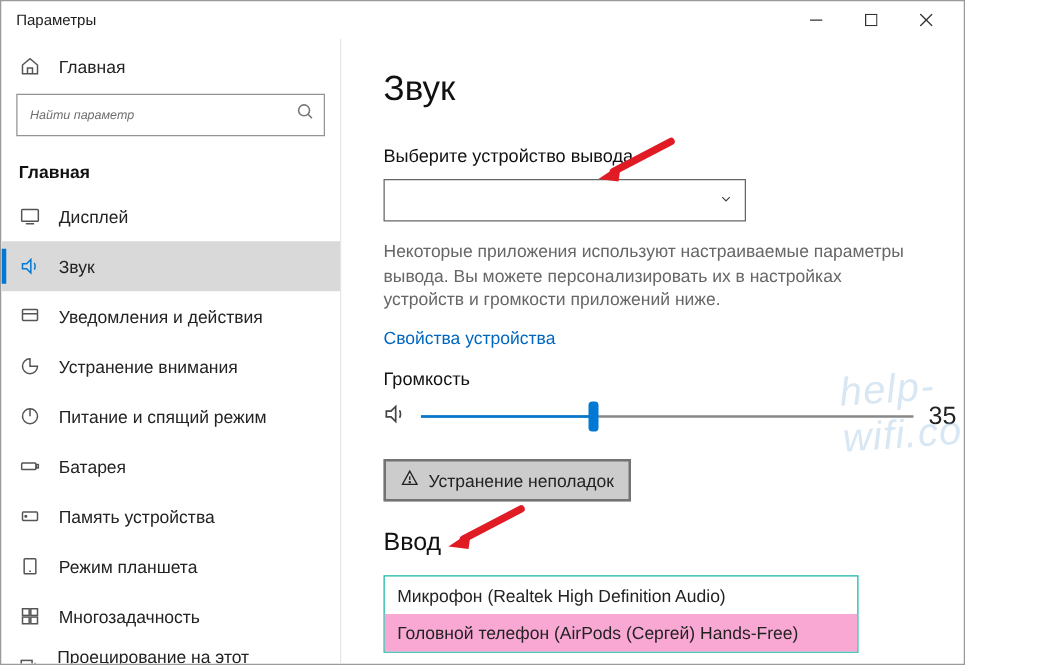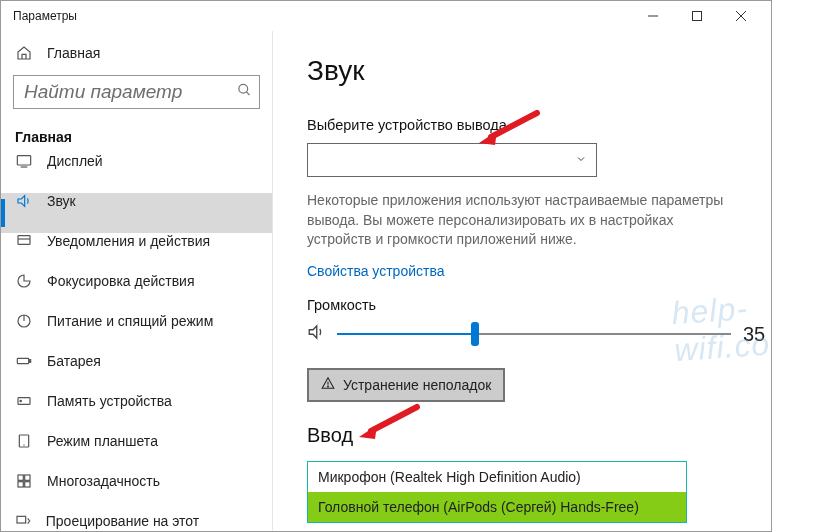--- a/index.html
+++ b/index.html
@@ -8,26 +8,26 @@
   .titlebar { height: 30px; display: flex; align-items: center; padding: 0 8px; font-size: 12px; color: #1a1a1a; }
   .titlebar-title { flex: 1; padding-left: 4px; }
   .titlebar-btn { width: 44px; height: 30px; display: flex; align-items: center; justify-content: center; color: #333; }
   .titlebar-btn svg { width: 10px; height: 10px; }
   .body { flex: 1; display: flex; overflow: hidden; }
   .sidebar { width: 272px; border-right: 1px solid #e6e6e6; display: flex; flex-direction: column; padding-top: 6px; overflow: hidden; }
   .home-row { display: flex; align-items: center; gap: 14px; padding: 8px 14px 8px 14px; font-size: 14px; color: #222; cursor: pointer; }
   .home-row .icon { width: 18px; display: flex; justify-content: center; color: #555; }
   .search-wrap { padding: 6px 12px 8px 12px; }
   .search { position: relative; }
-  .search input { width: 100%; height: 34px; border: 1px solid #949494; background: #fff; padding: 0 34px 0 10px; font-size: 19px; color: #222; font-style: italic; }
+  .search input { width: 100%; height: 34px; border: 1px solid #949494; background: #fff; padding: 0 34px 0 10px; font-size: 10px; color: #222; font-style: italic; }
   .search input::placeholder { color: #6e6e6e; font-style: italic; }
   .search .sicon { position: absolute; right: 8px; top: 50%; transform: translateY(-50%); color: #777; }
   .section-title { padding: 12px 14px 8px 14px; font-size: 14px; font-weight: 600; color: #111; }
   .nav { flex: 1; overflow-y: hidden; }
-  .nav-item { display: flex; gap: 14px; padding: 0 14px; height: 40px; font-size: 14px; color: #222; cursor: pointer; position: relative; }
+  .nav-item { display: flex; align-items: center; gap: 14px; padding: 0 14px; height: 40px; font-size: 14px; color: #222; cursor: pointer; position: relative; }
   .nav-item.active { background: #d9d9d9; }
   .nav-item.active::before { content: ""; position: absolute; left: 0; top: 6px; bottom: 6px; width: 4px; background: #0078d4; }
   .nav-item .icon { width: 18px; display: flex; justify-content: center; color: #555; }
   .nav-item.active .icon { color: #0078d4; }
   .content { flex: 1; padding: 24px 34px 0 34px; overflow-y: hidden; position: relative; }
   .h1 { font-size: 28px; font-weight: 400; color: #111; margin-bottom: 30px; }
   .label { font-size: 14.5px; color: #111; margin-bottom: 10px; }
   .dropdown { width: 290px; height: 34px; border: 1px solid #666; background: #fff; position: relative; display: flex; align-items: center; padding: 0 30px 0 10px; font-size: 14px; color: #222; cursor: pointer; margin-bottom: 14px; }
   .dropdown .chev { position: absolute; right: 9px; top: 50%; transform: translateY(-50%); color: #444; }
   .desc { font-size: 14px; color: #666; line-height: 1.4; max-width: 460px; margin-bottom: 12px; }
@@ -36,21 +36,21 @@
   .slider-row .spk { color: #444; }
   .slider-track { flex: 1; height: 2px; background: #888; position: relative; }
   .slider-fill { position: absolute; left: 0; top: 0; bottom: 0; background: #0078d4; }
   .slider-thumb { position: absolute; top: 50%; transform: translate(-50%, -50%); width: 8px; height: 24px; background: #0078d4; border-radius: 3px; }
   .slider-val { font-size: 20px; color: #222; min-width: 24px; text-align: left; }
   .btn { display: inline-flex; align-items: center; gap: 8px; height: 34px; padding: 0 12px; border: 2px solid #737373; background: #ccc; font-size: 14px; color: #222; cursor: pointer; margin-bottom: 22px; }
   .btn .warn { font-weight: 400; }
   .h2 { font-size: 20px; font-weight: 400; color: #111; margin-bottom: 14px; }
   .listbox { width: 380px; border: 1px solid #14b8a6; background: #fff; }
   .listbox .opt { padding: 7px 10px; font-size: 14px; color: #222; cursor: pointer; }
-  .listbox .opt.sel { background: #84cc16; }
+  .listbox .opt.sel { background: #f9a8d4; }
   .watermark { position: absolute; top: 260px; left: 400px; font-size: 32px; color: #8fb9de; opacity: 0.35; font-style: italic; transform: rotate(-4deg); pointer-events: none; font-family: Arial, sans-serif; letter-spacing: 1px; }
   .arrow { position: absolute; pointer-events: none; }
   svg.arrow-svg path { fill: #e01b24; }
   svg.arrow-svg line { stroke: #e01b24; stroke-width: 6; stroke-linecap: round; }
 </style>
 </head>
 <body>
 
 <div class="window">
 
@@ -128,21 +128,21 @@
               </svg>
           </span>
           <span>Уведомления и действия</span>
         </div>
         <div class="nav-item">
           <span class="icon">
             <svg width="16" height="16" viewBox="0 0 24 24" fill="none" stroke="currentColor" stroke-width="1.8">
                 <path d="M12 3a9 9 0 1 0 9 9h-9z"></path>
               </svg>
           </span>
-          <span>Фокусировка действия</span>
+          <span>Устранение внимания</span>
         </div>
         <div class="nav-item">
           <span class="icon">
             <svg width="16" height="16" viewBox="0 0 24 24" fill="none" stroke="currentColor" stroke-width="1.8">
                 <circle cx="12" cy="12" r="9"></circle>
                 <line x1="12" y1="3" x2="12" y2="12"></line>
               </svg>
           </span>
           <span>Питание и спящий режим</span>
         </div>

